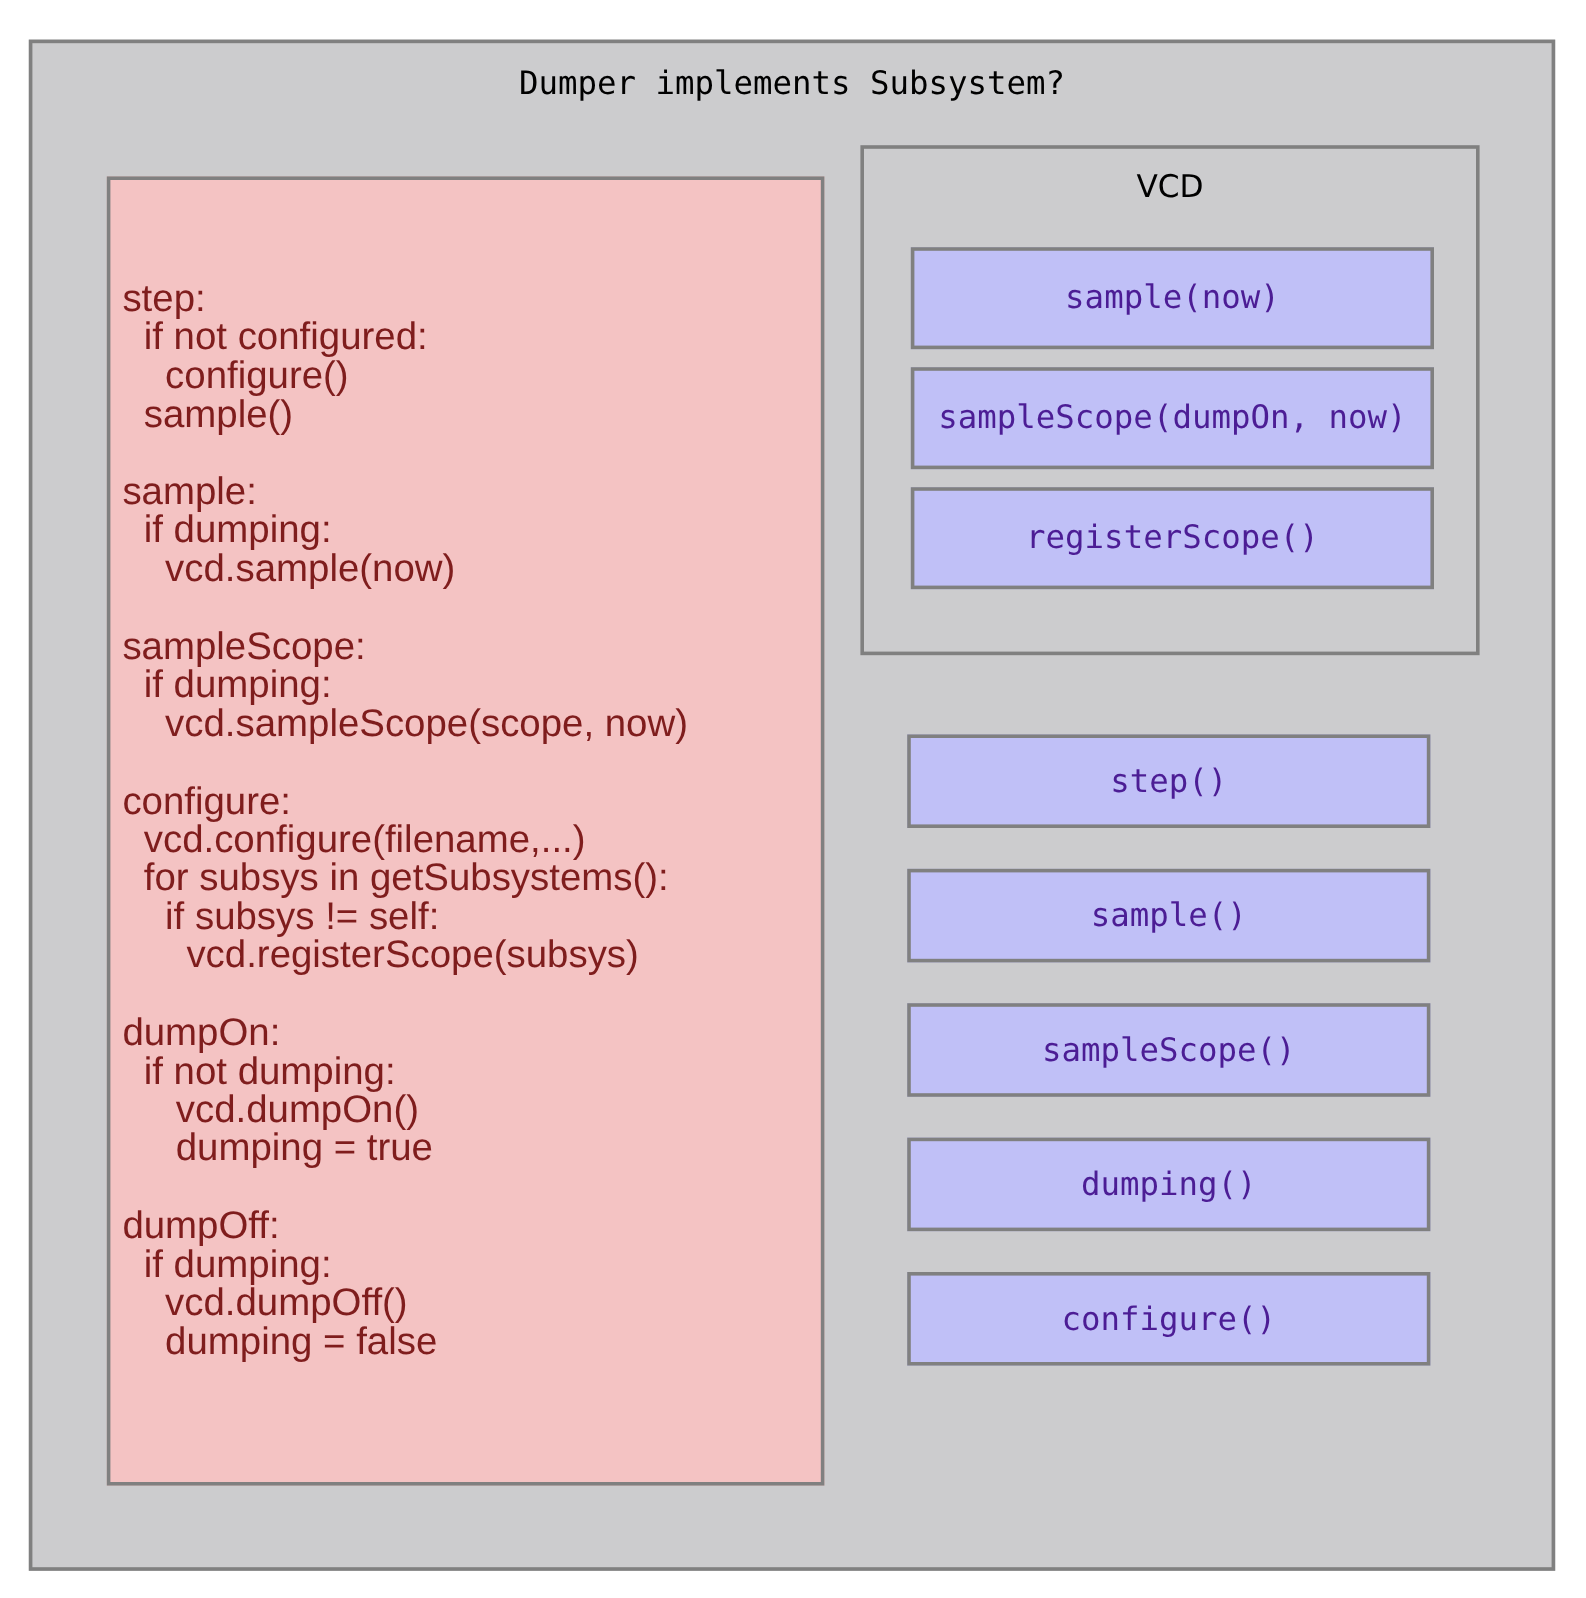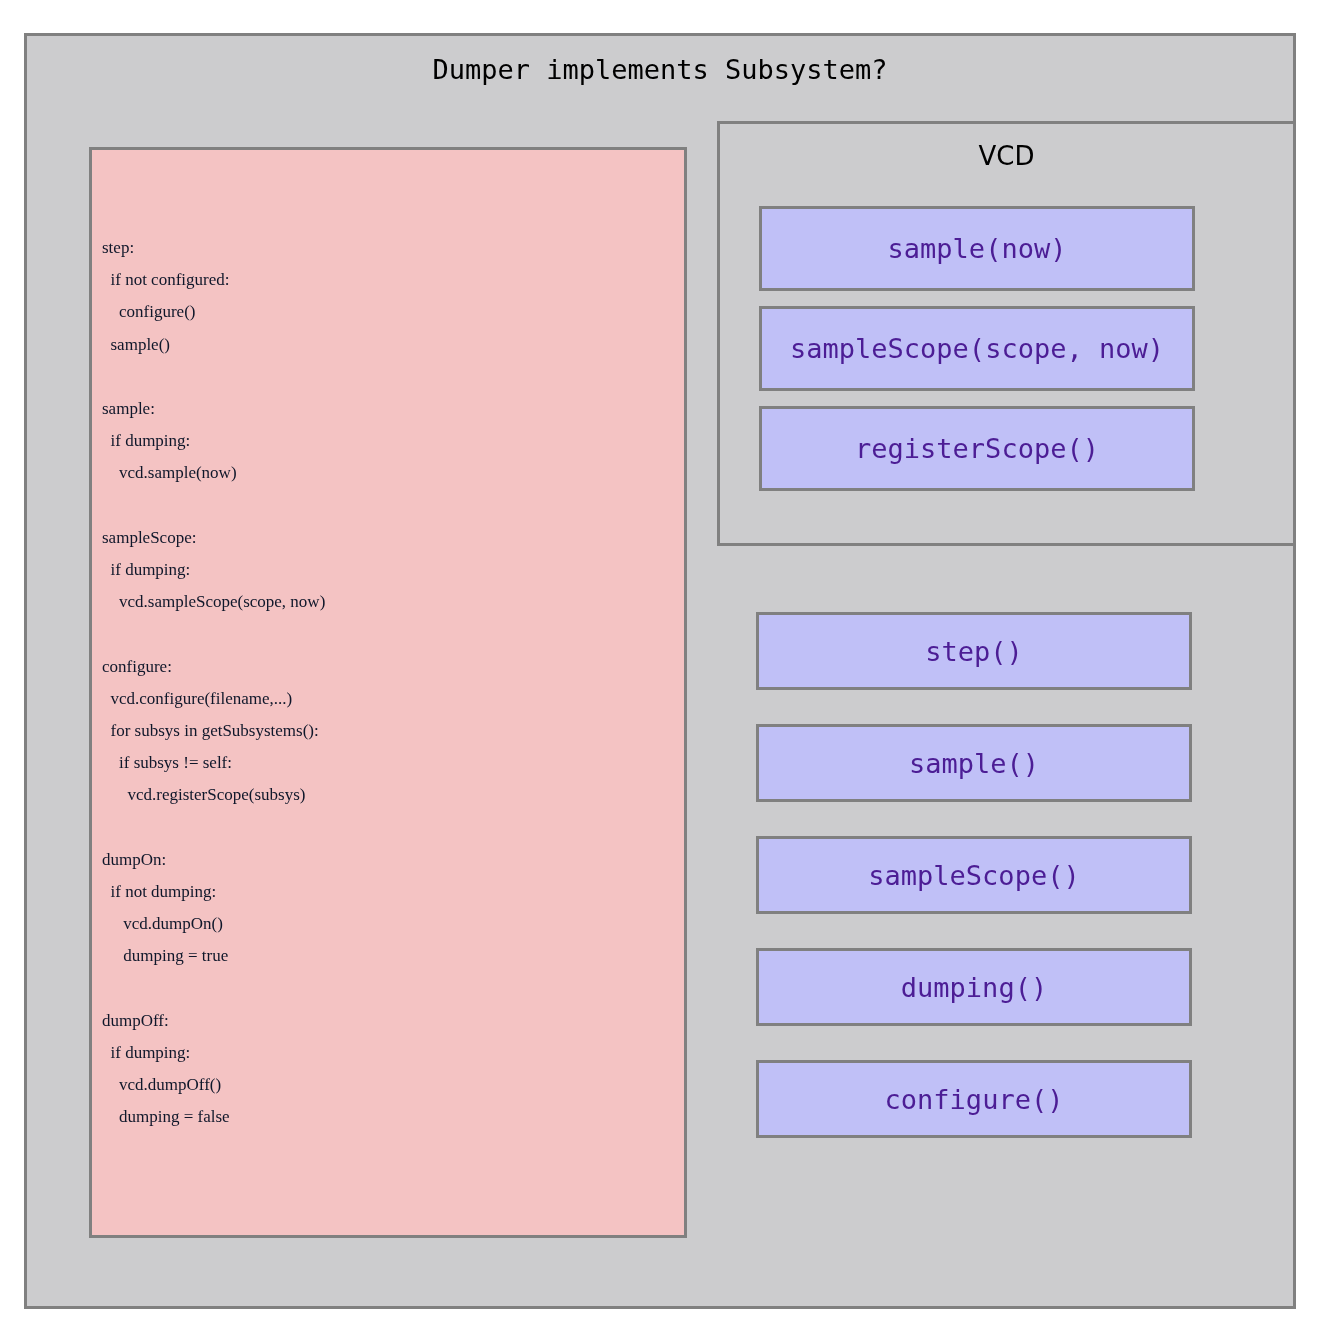--- a/index.html
+++ b/index.html
@@ -51,34 +51,34 @@
     background: #f4c3c3;
     border: 3px solid #808080;
   }
 
   #code-listing {
     position: absolute;
     left: 10px;
     top: 82px;
     margin: 0;
     padding: 0;
-    font-family: Liberation Serif, serif;
-    font-size: 17px;
+    font-family: Liberation Sans, sans-serif;
+    font-size: 32px;
     line-height: 32.2px;
-    color: #0f172a;
+    color: #7f1d1d;
     white-space: pre;
     tab-size: 2;
   }
 
   
   #vcd-group {
     position: absolute;
     left: 690px;
     top: 85px;
-    width: 579px;
+    width: 516px;
     height: 425px;
     box-sizing: border-box;
     background: #ccccce;
     border: 3px solid #808080;
   }
 
   #vcd-group-label {
     position: absolute;
     left: 0;
     top: 16px;
@@ -167,21 +167,21 @@
 dumpOff:
   if dumping:
     vcd.dumpOff()
     dumping = false</pre>
   </div>
 
   <div id="vcd-group">
     <div id="vcd-group-label">VCD</div>
     <div id="vcd-method-list">
       <div class="method-box">sample(now)</div>
-      <div class="method-box">sampleScope(scope, now)</div>
+      <div class="method-box">sampleScope(dumpOn, now)</div>
       <div class="method-box">registerScope()</div>
     </div>
   </div>
 
   <div id="dumper-method-list">
     <div class="method-box">step()</div>
     <div class="method-box">sample()</div>
     <div class="method-box">sampleScope()</div>
     <div class="method-box">dumping()</div>
     <div class="method-box">configure()</div>

